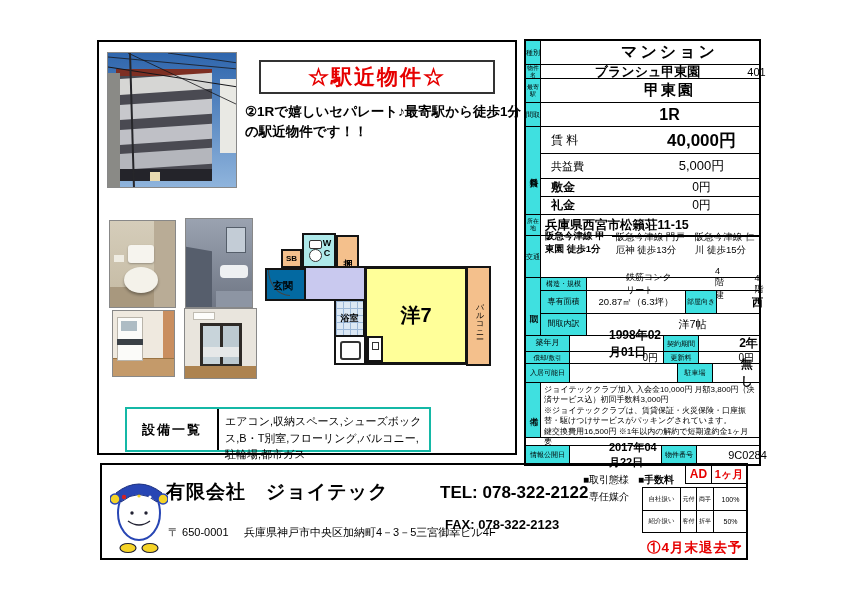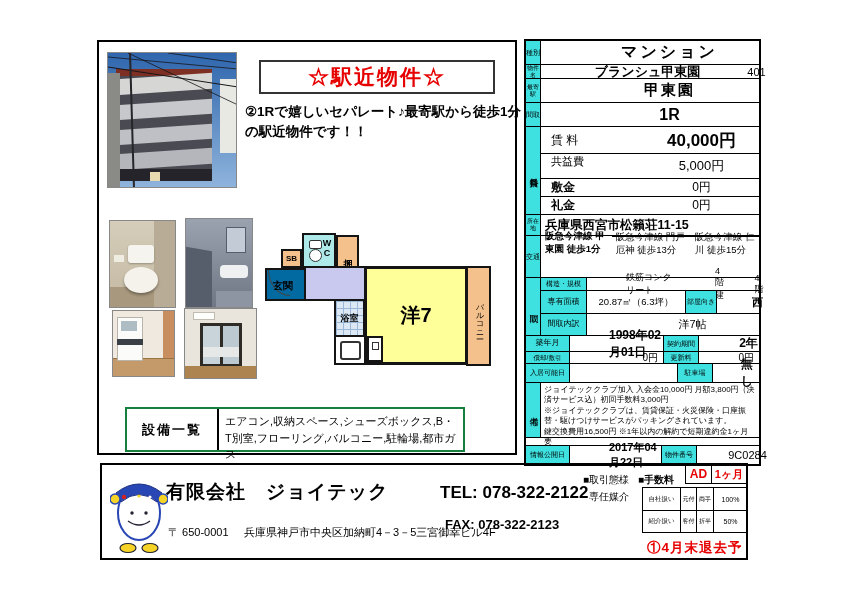--- a/index.html
+++ b/index.html
@@ -121,21 +121,21 @@
 
       <div class="pc" style="left:102px; top:118px; width:16px; height:26px; background:#fff;">
         <div class="abs" style="left:3px; top:4px; width:7px; height:8px; border:1px solid #333;"></div>
       </div>
 
       <div class="pc ctr" style="left:201px; top:48px; width:25px; height:100px; background:#f4c08c;">
         <span class="vtext" style="font-size:8px;">バルコニー</span>
       </div>
     </div>
 
-    <div class="abs" style="left:26px; top:365px; width:340px; height:45px; border:2px solid #15803d; display:flex;">
+    <div class="abs" style="left:26px; top:365px; width:306px; height:45px; border:2px solid #14b8a6; display:flex;">
       <div class="ctr" style="width:92px; border-right:2px solid #000; font-size:13px; font-weight:bold; letter-spacing:2px;">設備一覧</div>
       <div style="flex:1; padding:4px 6px; font-size:11px; line-height:1.5;">エアコン,収納スペース,シューズボックス,B・T別室,フローリング,バルコニー,駐輪場,都市ガス</div>
     </div>
   </div>
 
   <div class="abs" style="left:524px; top:39px; width:237px; border:2px solid #000; background:#fff;">
 
     <div class="sr first" style="height:23px">
       <div class="lab" style="width:15px; font-size:7px;">種別</div>
       <div class="val" style="flex:1; font-size:16px; font-weight:bold; letter-spacing:3px;">マンション</div>
@@ -159,21 +159,21 @@
 
     <div class="sr" style="height:88px">
       <div class="lab" style="width:15px;">
         <span class="vtext" style="font-size:9px;">賃料条件</span>
       </div>
       <div style="flex:1; display:flex; flex-direction:column;">
         <div style="height:26px; display:flex; align-items:center;">
           <div style="width:64px; padding-left:10px; font-size:12px;">賃 料</div>
           <div class="val" style="flex:1; font-size:17px; font-weight:bold;">40,000円</div>
         </div>
-        <div style="height:25px; display:flex; border-top:1px solid #000;">
+        <div style="height:25px; display:flex; align-items:center; border-top:1px solid #000;">
           <div style="width:64px; padding-left:10px; font-size:11px;">共益費</div>
           <div class="val" style="flex:1; font-size:13px;">5,000円</div>
         </div>
         <div style="height:18px; display:flex; align-items:flex-end; border-top:1px solid #000;">
           <div style="width:64px; padding-left:10px; font-size:12px; font-weight:bold;">敷金</div>
           <div class="val" style="flex:1; font-size:12px;">0円</div>
         </div>
         <div style="height:18px; display:flex; align-items:center; border-top:1px solid #000;">
           <div style="width:64px; padding-left:10px; font-size:12px; font-weight:bold;">礼金</div>
           <div class="val" style="flex:1; font-size:12px;">0円</div>

